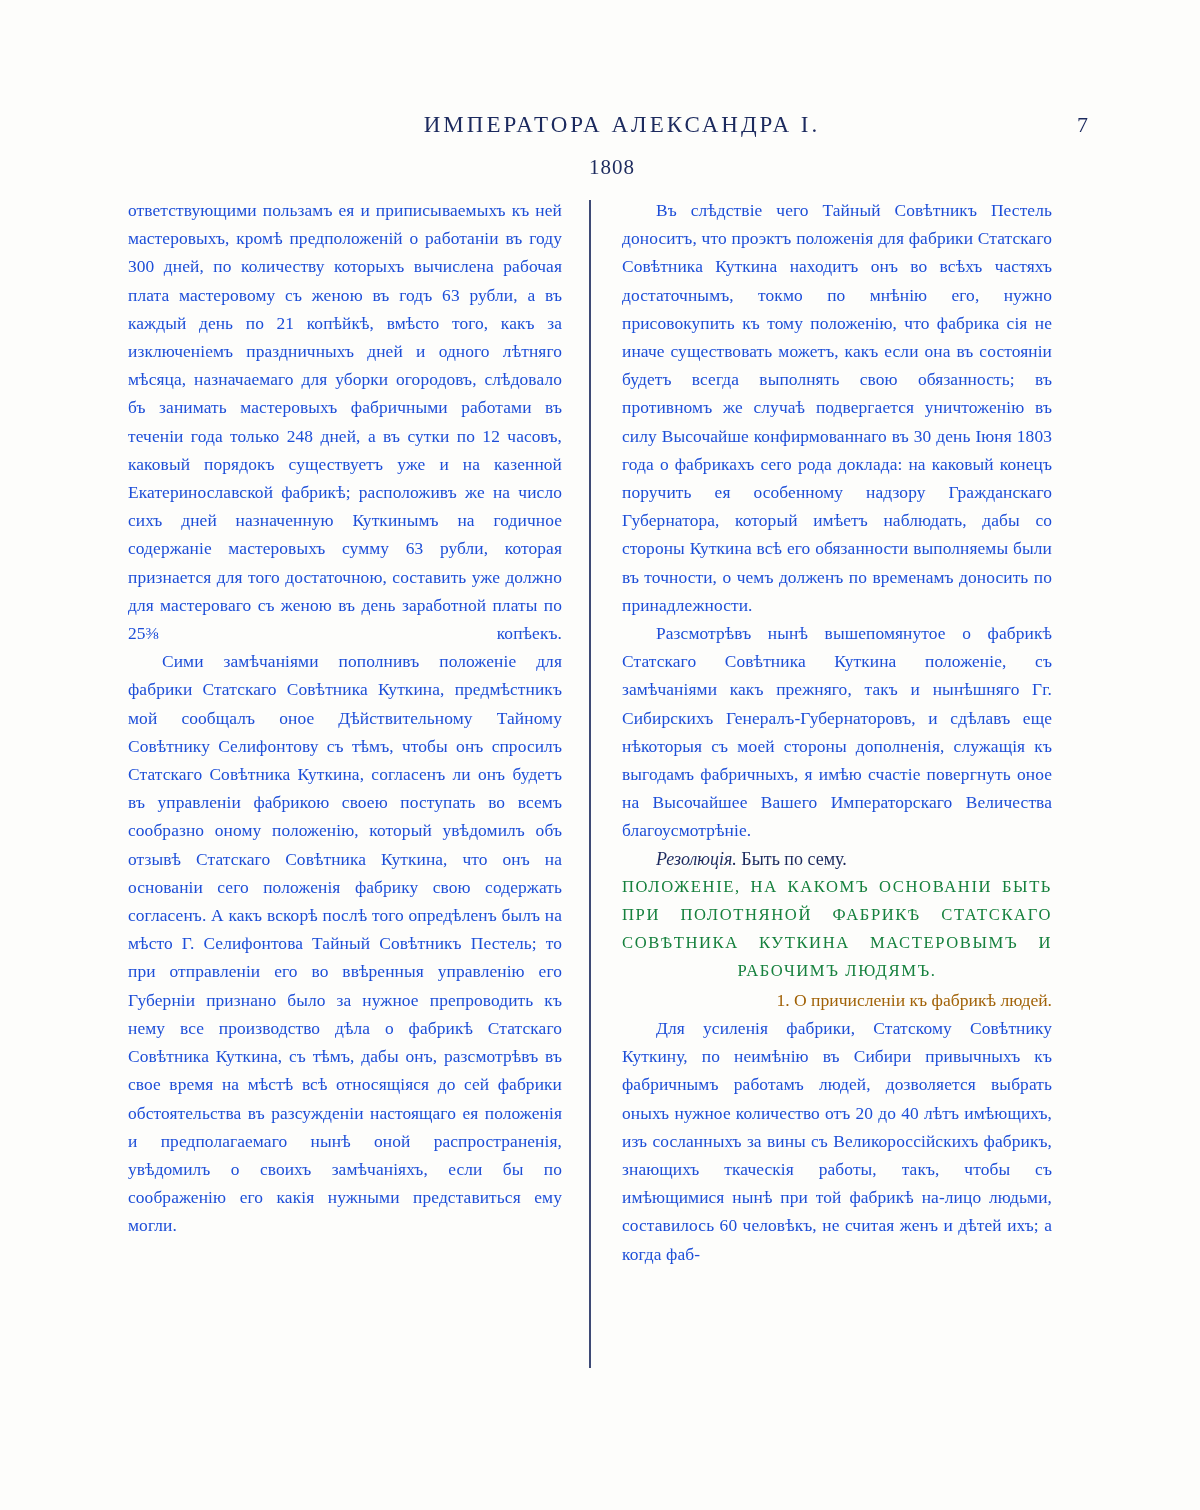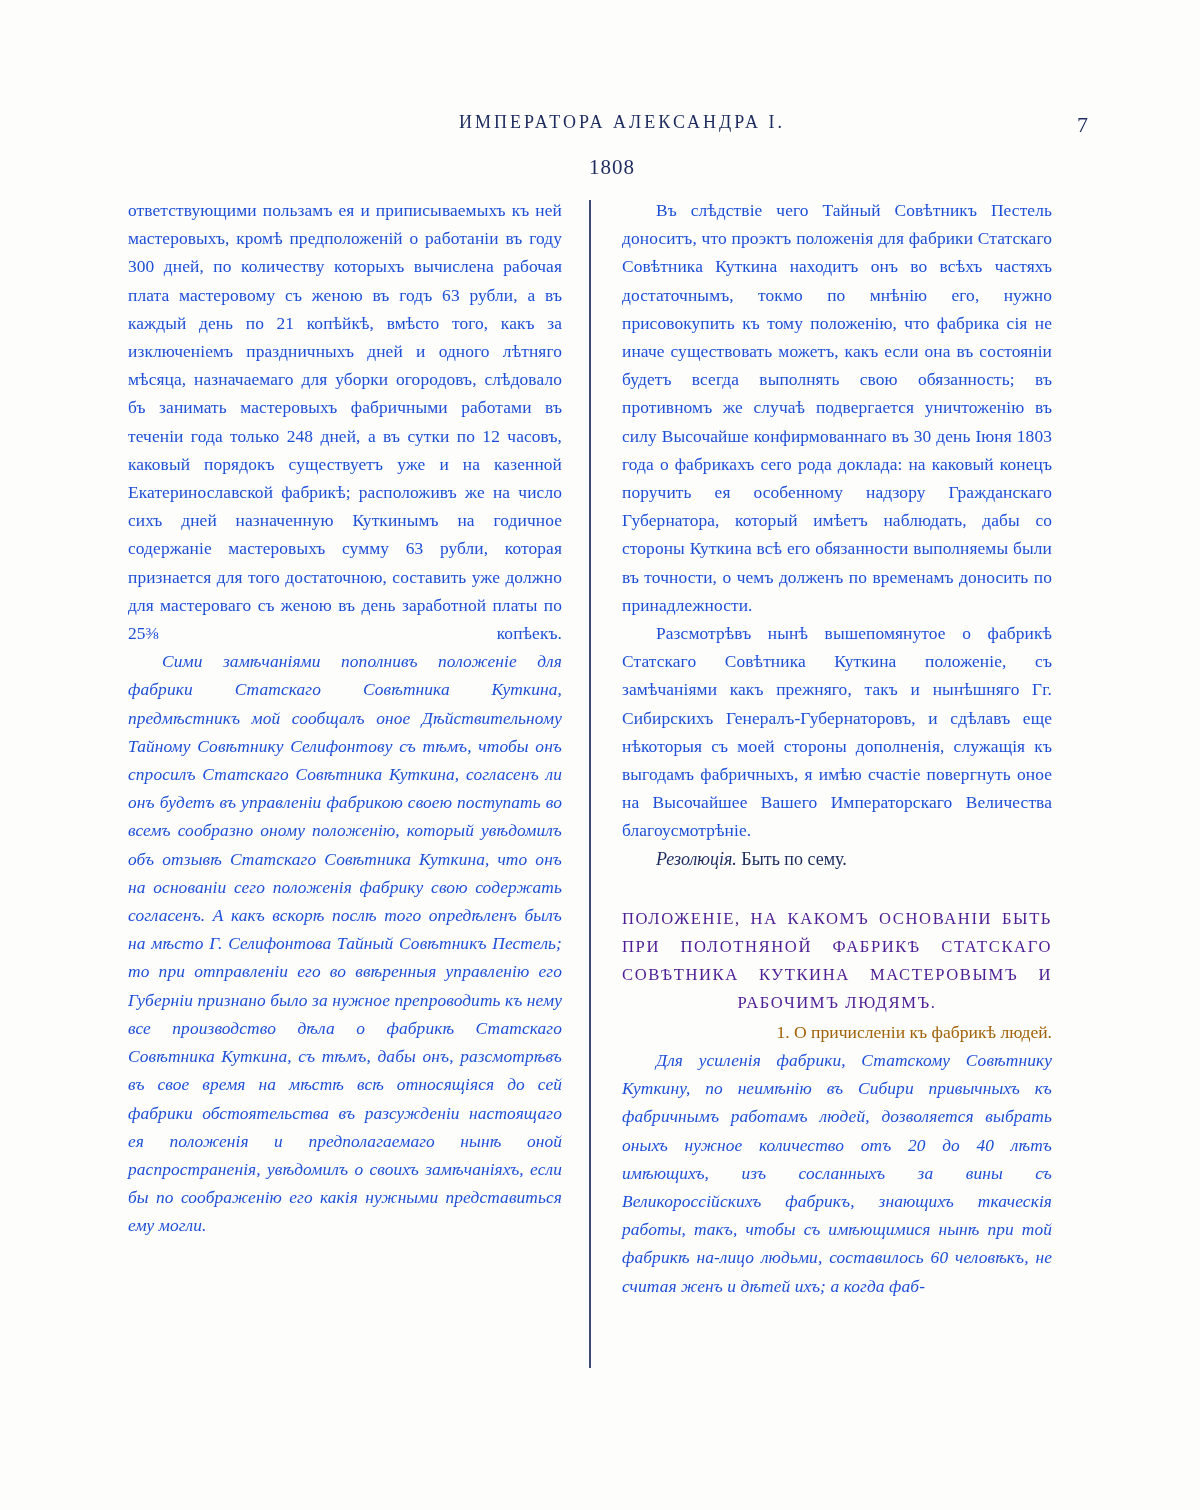--- a/index.html
+++ b/index.html
@@ -22,21 +22,21 @@
     background: #fdfdfb;
   }
   .header {
     position: absolute;
     left: 0;
     top: 112px;
     width: 1200px;
     text-align: center;
   }
   .header-title {
-    font-size: 18px;
+    font-size: 23px;
     letter-spacing: 3px;
     font-weight: normal;
     color: #1c2a5e;
     display: inline-block;
     margin-left: 44px;
   }
   .page-number {
     position: absolute;
     right: 112px;
     top: 112px;
@@ -77,32 +77,31 @@
   }
   p {
     margin: 0 0 0 0;
     font-size: 17.4px;
     line-height: 28.2px;
     text-align: justify;
     text-align-last: justify;
     color: #1d4ed8;
     letter-spacing: 0.1px;
   }
-  p.last { text-align-last: left; font-style: italic; }
+  p.last { text-align-last: left; }
   p.indent { text-indent: 34px; }
   .res { font-size: 18px; line-height: 28.2px; color:#1c2a5e; text-indent: 34px; }
   .res i { font-style: italic; }
   .smallcaps {
     font-size: 16.6px;
     line-height: 28.2px;
     letter-spacing: 1.6px;
     text-align: justify;
     text-align-last: center;
-    color: #4c1d95;
-    margin-top: 32px;
+    color: #15803d;
   }
   .section-title {
     font-size: 17.6px;
     line-height: 28.2px;
     text-align: right;
     color: #a16207;
     text-indent: 0;
   }
 </style>
 </head>

